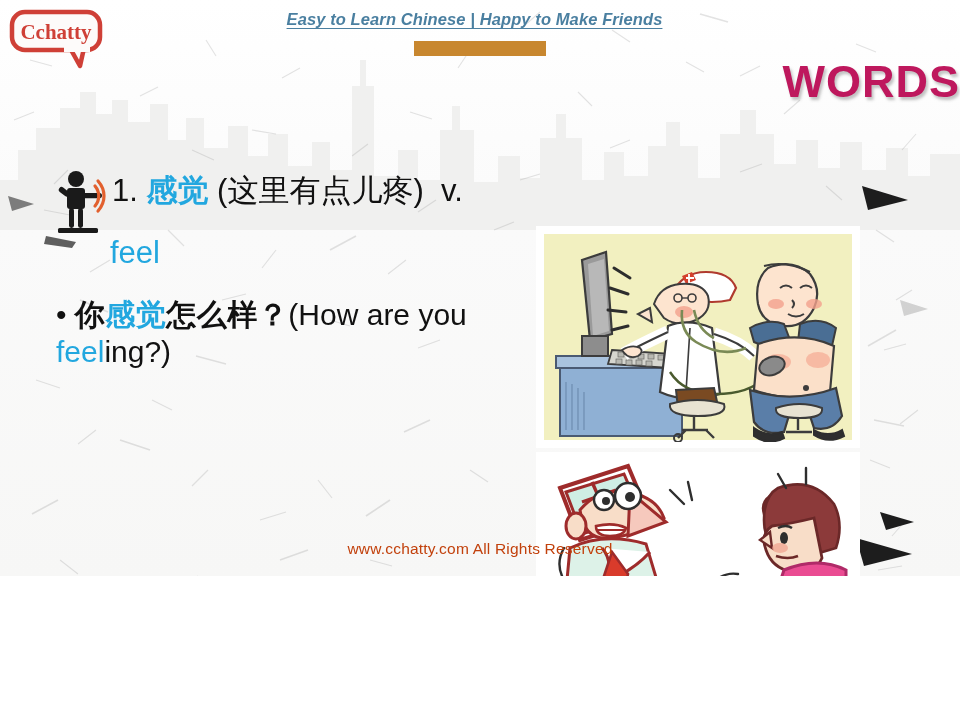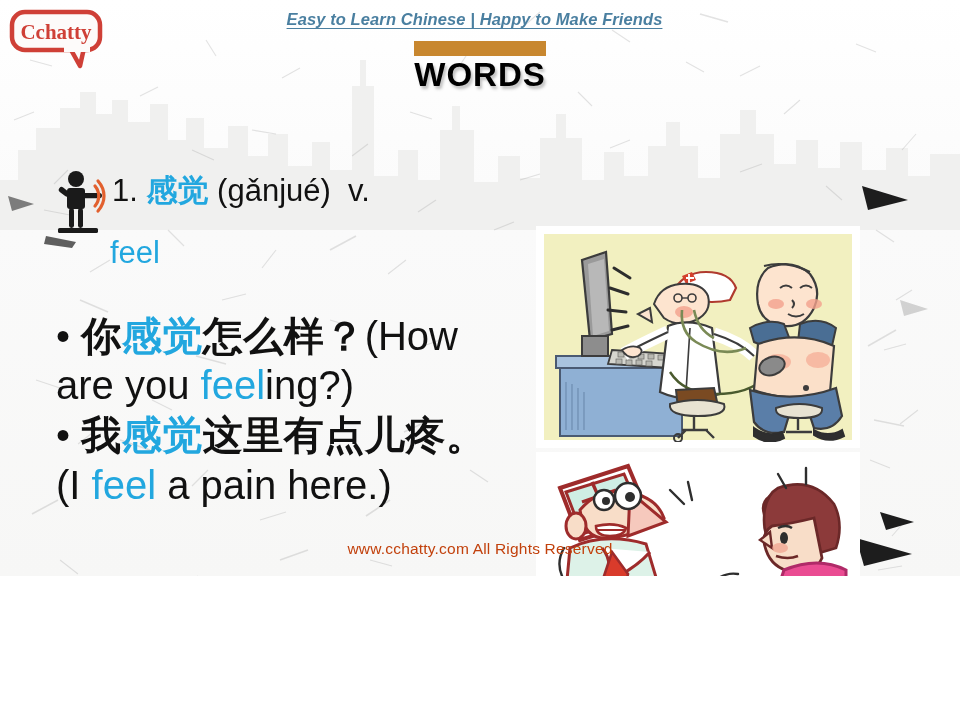--- a/index.html
+++ b/index.html
@@ -61,24 +61,24 @@
     left: 50%;
     transform: translateX(-50%);
     top: 41px;
     width: 132px;
     height: 15px;
     background: #c8872f;
   }
   .title {
     position: absolute;
     left: 0; right: 0; top: 56px;
-    text-align: center;
-    font-size: 33px;
+    text-align: right;
+    font-size: 45px;
     font-weight: 700;
-    color: #000000;
+    color: #be185d;
     letter-spacing: 1px;
     text-shadow: 2px 3px 3px rgba(120,120,120,.45);
   }
 
   
   .timer {
     position: absolute;
     right: 22px; top: 14px;
     width: 110px;
     text-align: center;
@@ -115,23 +115,23 @@
   .cn { font-weight: 700; }
   .entry-gloss {
     margin-top: -2px;
     font-size: 31px;
     line-height: 1.22;
     color: #22a7df;
     padding-left: 56px;
   }
 
   .examples {
-    margin-top: 40px;
+    margin-top: 24px;
     padding-left: 2px;
-    font-size: 40px;
+    font-size: 30px;
     line-height: 1.24;
     color: #111111;
   }
   .ex-line { margin: 0; }
   .ex-line .cn { font-weight: 700; letter-spacing: .5px; }
 
   
   .illus-top {
     position: absolute;
     left: 536px; top: 226px;
@@ -309,35 +309,31 @@
         </g>
         <g fill="none" stroke="#e2602e" stroke-width="3.2" stroke-linecap="round">
           <path d="M44 11 C 52 20, 52 32, 44 41"></path>
           <path d="M41 16 C 46 22, 46 30, 41 36"></path>
         </g>
       </svg>
 
       <div class="entry-text">
         <span>1.</span>
         <span class="hl cn">感觉</span>
-        <span>(gǎnjué)</span>
+        <span>(这里有点儿疼)</span>
         &nbsp;<span>v.</span>
       </div>
     </div>
 
     <div class="entry-gloss">feel</div>
 
     <div class="examples">
       <p class="ex-line">
         <span>•</span>
         <span class="cn">你</span><span class="cn hl">感觉</span><span class="cn">怎么样？</span><span>(How are you </span><span class="hl">feel</span><span>ing?)</span>
-      </p>
-      <p class="ex-line">
-        <span>•</span>
-        <span class="cn">我</span><span class="cn hl">感觉</span><span class="cn">这里有点儿疼。</span><br><span>(I </span><span class="hl">feel</span><span> a pain here.)</span>
       </p>
     </div>
   </div>
 
   <div class="illus-top">
     <svg width="312" height="210" viewBox="0 0 312 210">
       <rect x="2" y="2" width="308" height="206" fill="#f2f0c0"></rect>
 
       <rect x="18" y="132" width="122" height="72" fill="#8fb0d4" stroke="#4a5a72" stroke-width="2"></rect>
       <rect x="14" y="124" width="132" height="12" fill="#a9c3de" stroke="#4a5a72" stroke-width="2"></rect>

